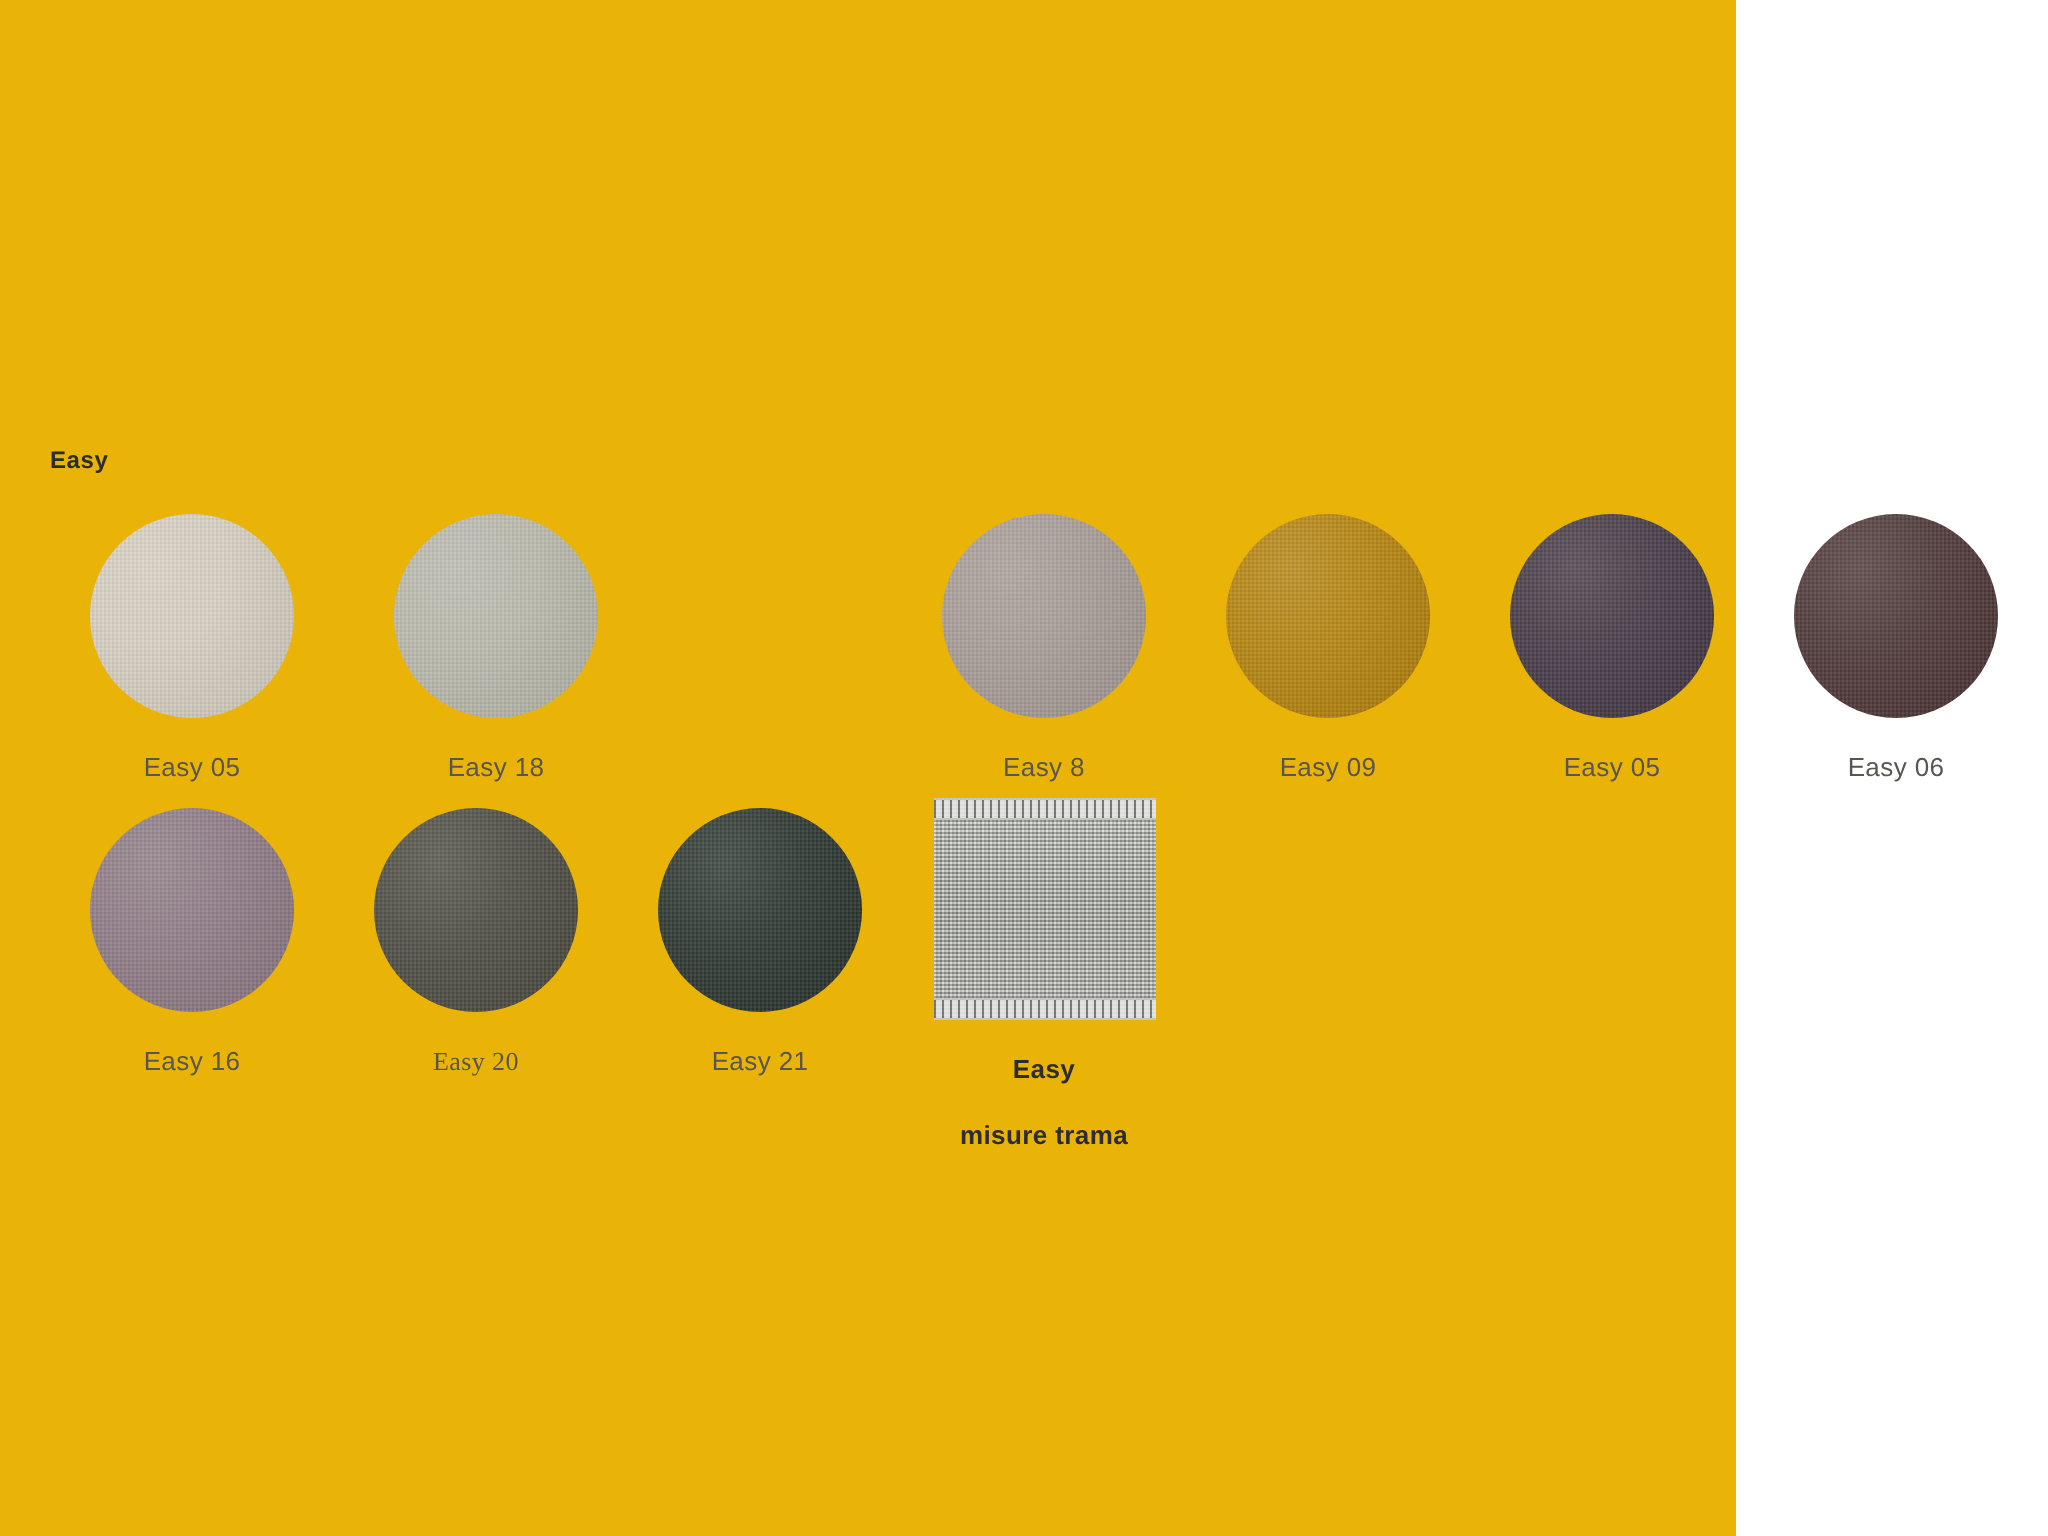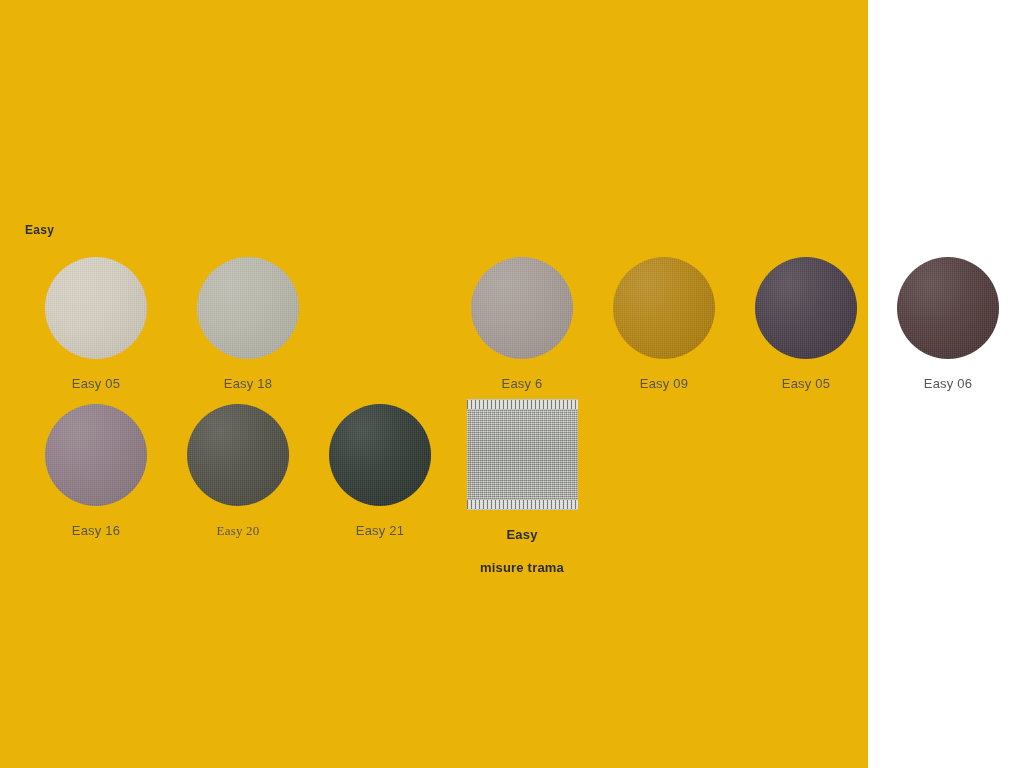--- a/index.html
+++ b/index.html
@@ -179,21 +179,21 @@
       </div>
 
       <div class="swatch-cell" style="left:152px;">
         <div class="swatch-disc" style="background-color: rgb(185, 185, 173);"></div>
         <div class="swatch-label" style="color: rgb(89, 85, 80);">Easy 18</div>
       </div>
 
 
       <div class="swatch-cell" style="left:426px;">
         <div class="swatch-disc" style="background-color: rgb(167, 156, 151);"></div>
-        <div class="swatch-label" style="color: rgb(89, 85, 80);">Easy 6</div>
+        <div class="swatch-label" style="color: rgb(89, 85, 80);">Easy 8</div>
       </div>
 
       <div class="swatch-cell" style="left:568px;">
         <div class="swatch-disc" style="background-color: rgb(181, 131, 13);"></div>
         <div class="swatch-label" style="color: rgb(89, 85, 80);">Easy 09</div>
       </div>
 
       <div class="swatch-cell" style="left:710px;">
         <div class="swatch-disc" style="background-color: rgb(69, 58, 70);"></div>
         <div class="swatch-label" style="color: rgb(89, 85, 80);">Easy 05</div>

